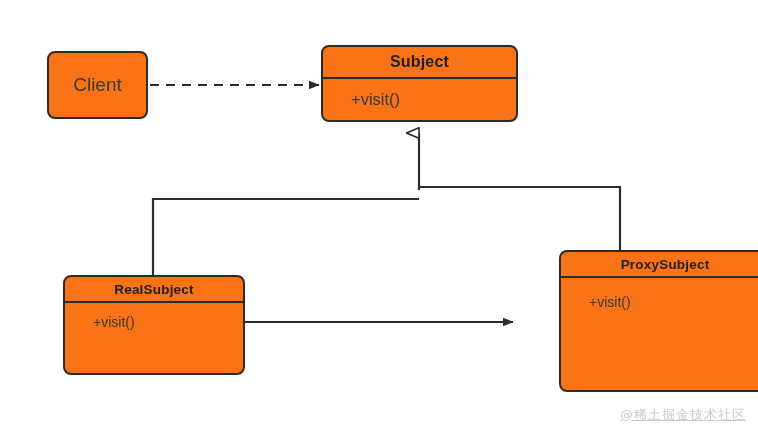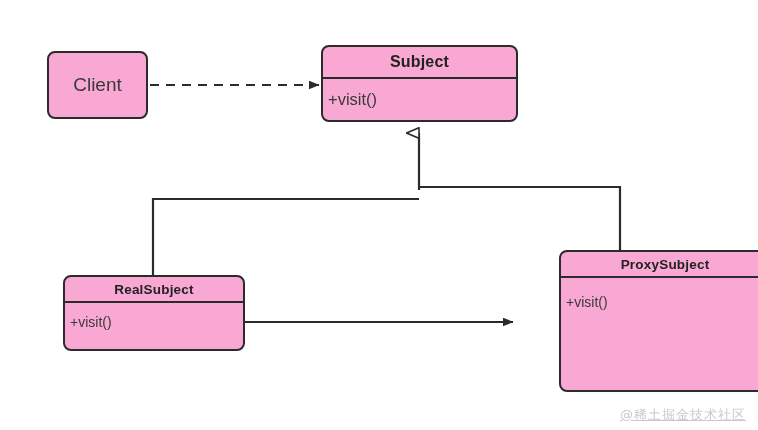--- a/index.html
+++ b/index.html
@@ -16,21 +16,21 @@
   }
   #canvas {
     position: absolute;
     left: 0;
     top: 0;
     width: 758px;
     height: 430px;
   }
   .uml-box {
     position: absolute;
-    background: #f9a8d4;
+    background: #f97316;
     border: 2px solid #2b2b2b;
     border-radius: 8px;
     box-sizing: border-box;
     overflow: hidden;
     z-index: 5;
   }
   .compartment {
     box-sizing: border-box;
     display: flex;
     align-items: center;
@@ -44,21 +44,21 @@
     font-weight: bold;
     font-size: 13.5px;
     color: #222222;
     letter-spacing: 0.2px;
   }
   .cmp-title.big {
     font-size: 16px;
   }
   .cmp-body {
     justify-content: flex-start;
-    padding-left: 5px;
+    padding-left: 28px;
     font-size: 14px;
     color: #3a3a3a;
   }
   .cmp-body.large {
     font-size: 16.5px;
   }
   .cmp-center {
     justify-content: center;
     font-size: 19px;
     color: #3a3a3a;
@@ -133,21 +133,21 @@
 
   <div class="uml-box" style="left:321px; top:45px; width:197px; height:77px;">
     <div class="compartment cmp-title big divider-below" style="height:32px;">
       <span>Subject</span>
     </div>
     <div class="compartment cmp-body large" style="height:41px;">
       <span>+visit()</span>
     </div>
   </div>
 
-  <div class="uml-box" style="left:63px; top:275px; width:182px; height:76px;">
+  <div class="uml-box" style="left:63px; top:275px; width:182px; height:100px;">
     <div class="compartment cmp-title divider-below" style="height:26px;">
       <span>RealSubject</span>
     </div>
     <div class="compartment cmp-body" style="height:70px; align-items:flex-start; padding-top:11px;">
       <span>+visit()</span>
     </div>
   </div>
 
   <div class="uml-box" style="left:515px; top:250px; width:212px; height:142px;margin-left:44px;">
     <div class="compartment cmp-title divider-below" style="height:26px;">

